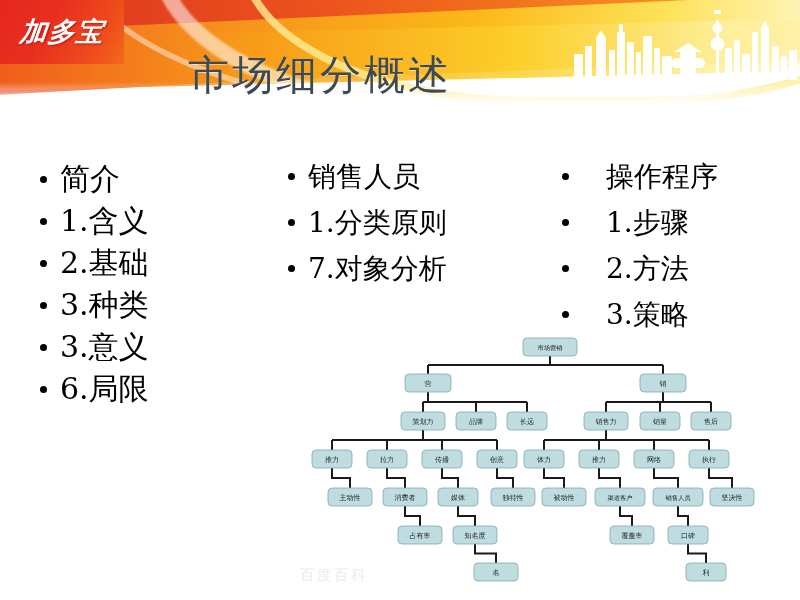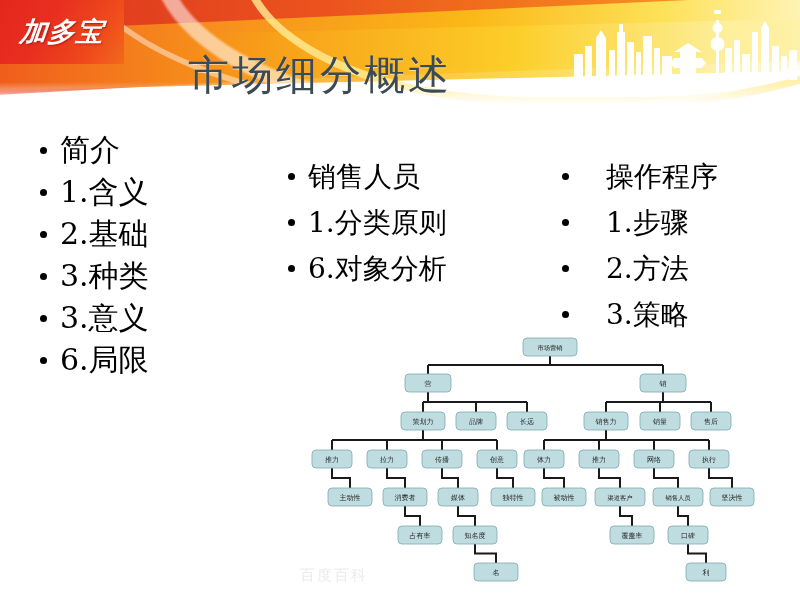--- a/index.html
+++ b/index.html
@@ -140,21 +140,21 @@
   .col .dot {
     display: inline-block;
     width: 7px; height: 7px;
     border-radius: 50%;
     background: #000;
     margin-right: 13px;
     flex: 0 0 auto;
     position: relative;
     top: -6px;
   }
-  #col-left  { left: 40px;  top: 129px; text-align: center; }
+  #col-left  { left: 40px;  top: 158px; text-align: center; }
   #col-left li  { font-size: 30px; line-height: 42px; }
   #col-mid   { left: 288px; top: 154px; }
   #col-mid li   { font-size: 28px; line-height: 46px; }
   #col-right { left: 562px; top: 154px; }
   #col-right li { font-size: 28px; line-height: 46px; gap: 24px; }
 
   
   #chart {
     position: absolute;
     left: 288px; top: 330px;
@@ -261,21 +261,21 @@
       <li>
         <span class="dot"></span>
         <span>销售人员</span>
       </li>
       <li>
         <span class="dot"></span>
         <span>1.分类原则</span>
       </li>
       <li>
         <span class="dot"></span>
-        <span>6.对象分析</span>
+        <span>7.对象分析</span>
       </li>
     </ul>
   <ul id="col-right" class="col">
       <li>
         <span class="dot"></span>
         <span>操作程序</span>
       </li>
       <li>
         <span class="dot"></span>
         <span>1.步骤</span>

